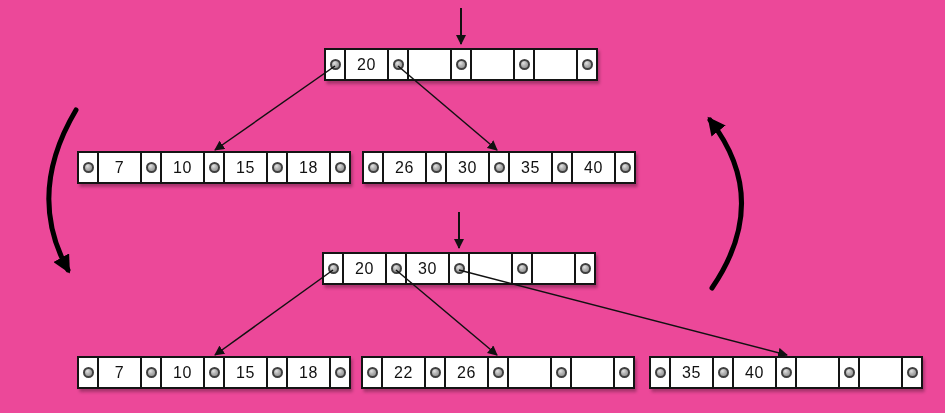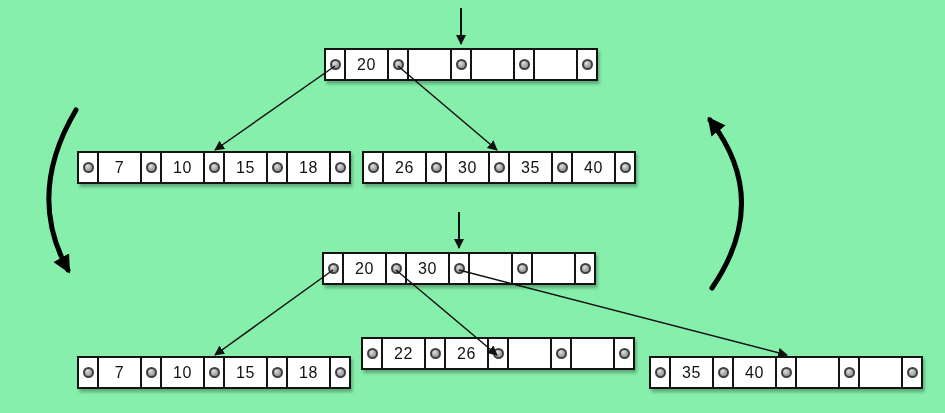--- a/index.html
+++ b/index.html
@@ -51,21 +51,21 @@
     left: 0; top: 0;
     width: 945px;
     height: 413px;
     pointer-events: none;
     z-index: 5;
   }
 </style>
 </head>
 <body>
 
-<div class="stage" style="background: #86efac;">
+<div class="stage" style="background: #ec4899;">
 
   <div class="node" style="left:324px; top:48px;">
       <div class="cell pcell">
         <span class="bead"></span>
       </div>
       <div class="cell kcell">20</div>
       <div class="cell pcell">
         <span class="bead"></span>
       </div>
       <div class="cell kcell"></div>
@@ -159,21 +159,21 @@
       </div>
       <div class="cell kcell">15</div>
       <div class="cell pcell">
         <span class="bead"></span>
       </div>
       <div class="cell kcell">18</div>
       <div class="cell pcell last">
         <span class="bead"></span>
       </div>
     </div>
-  <div class="node" style="left:361px; top:337px;">
+  <div class="node" style="left:361px; top:356px;">
       <div class="cell pcell">
         <span class="bead"></span>
       </div>
       <div class="cell kcell">22</div>
       <div class="cell pcell">
         <span class="bead"></span>
       </div>
       <div class="cell kcell">26</div>
       <div class="cell pcell">
         <span class="bead"></span>

